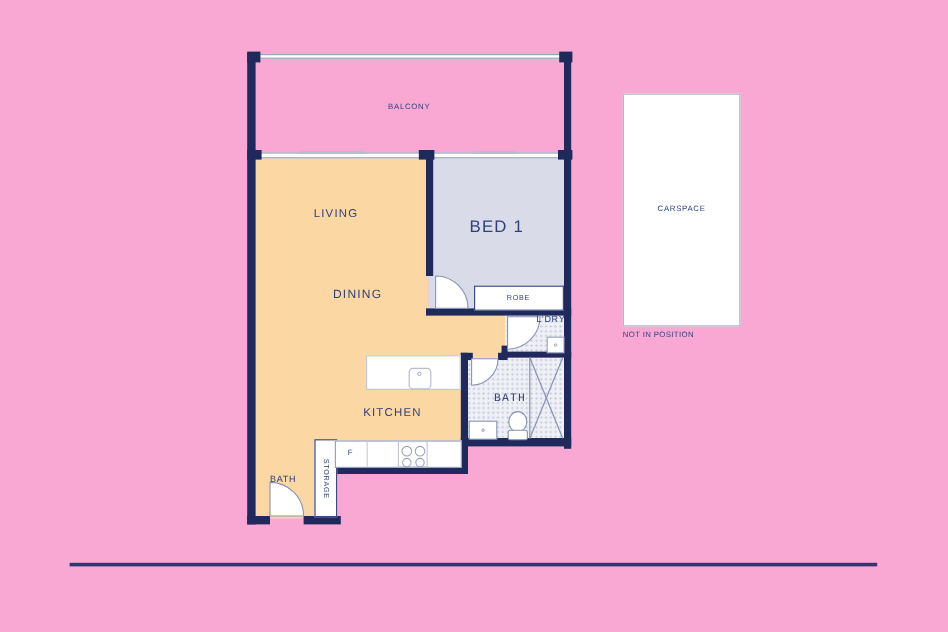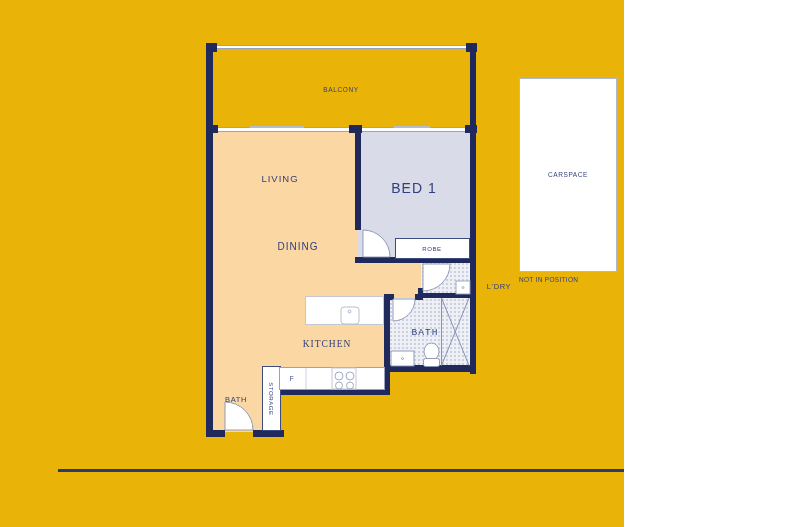--- a/index.html
+++ b/index.html
@@ -1,16 +1,16 @@
 <!DOCTYPE html>
 <html style="--wall: #20295c; --living: #fad7a3; --bed: #d9dbe8; --wetbase: #eef0f6; --wetdot: #ccd1e0; --window: #9aa3ba; --label: #31407c; --accent: #2b3a6e; --fixture: #8892b2;"><head>
 <meta charset="utf-8">
 <style>
   html,body{margin:0;padding:0;background:#ffffff;}
-  .canvas{position:relative;width:624px;height:527px;background:#eab308;overflow:hidden;
+  .canvas{position:relative;width:790px;height:527px;background:#f9a8d4;overflow:hidden;
           font-family:"Liberation Sans", sans-serif;}
   .w{position:absolute;background:var(--wall);}
   .fill{position:absolute;}
   .fill.liv{background:var(--living);}
   .fill.bed{background:var(--bed);}
   .wet{position:absolute;background-color:var(--wetbase);
        background-image:radial-gradient(var(--wetdot) 0.8px, transparent 1px);
        background-size:4px 4px;}
   .box{position:absolute;background:#fff;box-sizing:border-box;}
   .band{position:absolute;background:#fff;box-sizing:border-box;
@@ -111,23 +111,23 @@
       <circle cx="339" cy="385.5" r="3.5" fill="#ffffff" stroke="#9aa1bb" stroke-width="0.9"></circle>
       <circle cx="350" cy="385.5" r="3.5" fill="#ffffff" stroke="#9aa1bb" stroke-width="0.9"></circle>
     </g>
   </svg>
 
   <div class="lbl small" style="left:341px;top:89px;font-size:6.5px;">BALCONY</div>
   <div class="lbl" style="left:280px;top:178px;font-size:9.5px;">LIVING</div>
   <div class="lbl" style="left:298px;top:246px;font-size:10px;">DINING</div>
   <div class="lbl" style="left:414px;top:188px;font-size:14px;">BED 1</div>
   <div class="lbl small" style="left:432px;top:249px;font-size:6px;">ROBE</div>
-  <div class="lbl small" style="left:459px;top:286px;font-size:7.5px;margin-left:40px;">L'DRY</div>
+  <div class="lbl small" style="left:459px;top:266px;font-size:7.5px;">L'DRY</div>
   <div class="lbl" style="left:425px;top:332px;font-size:9.5px;font-family:Liberation Mono, monospace;">BATH</div>
-  <div class="lbl" style="left:327px;top:344px;font-size:9.5px;font-family:Liberation Serif, serif;">KITCHEN</div>
+  <div class="lbl" style="left:327px;top:344px;font-size:9.5px;">KITCHEN</div>
   <div class="lbl small" style="left:236px;top:399px;font-size:7.5px;">BATH</div>
   <div class="lbl small rot" style="left:271px;top:399px;font-size:6px;">STORAGE</div>
   <div class="lbl small" style="left:292px;top:378px;font-size:6.5px;">F</div>
   <div class="lbl small" style="left:568px;top:174px;font-size:6.5px;">CARSPACE</div>
   <div class="note" style="left:519px;top:276px;font-size:6.5px;letter-spacing:0.3px;">NOT IN POSITION</div>
 
   <div class="rule" style="left:58px;top:469px;width:673px;height:3px;"></div>
 
 </div>
 

